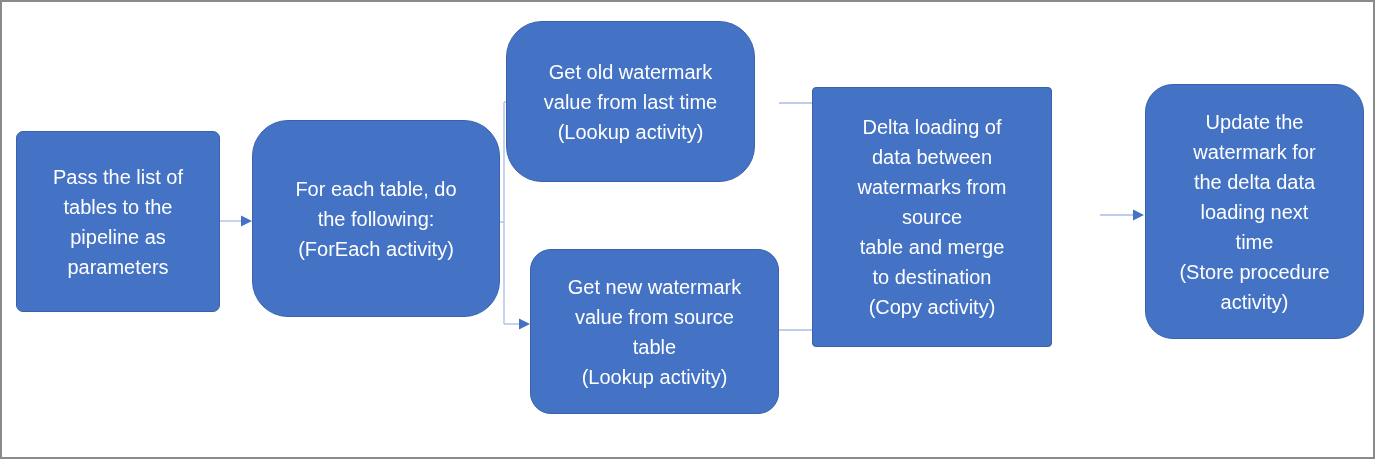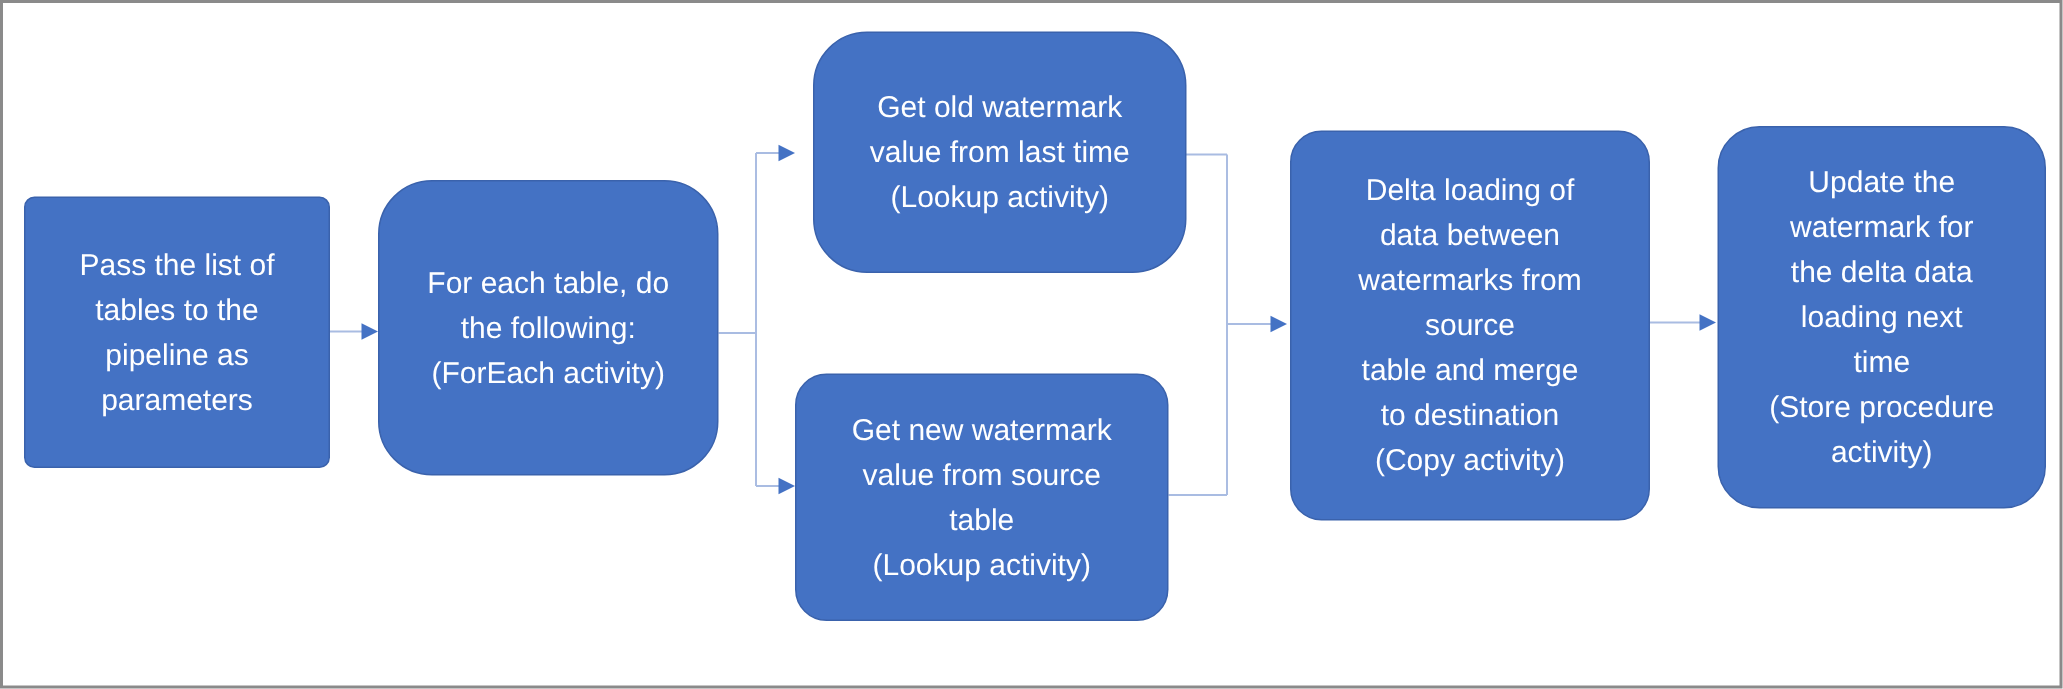--- a/index.html
+++ b/index.html
@@ -46,24 +46,24 @@
     display:flex;
     align-items:center;
     justify-content:center;
     text-align:center;
     font-size:20px;
     line-height:30px;
     white-space:pre-line;
     padding:6px 4px;
   }
   .node-1{left:14px;  top:129px; width:204px; height:181px; border-radius:7px;}
-  .node-2{left:250px; top:118px; width:227px; height:197px; border-radius:36px;}
-  .node-3{left:540px; top:19px;  width:249px; height:161px; border-radius:36px;}
+  .node-2{left:250px; top:118px; width:248px; height:197px; border-radius:36px;}
+  .node-3{left:504px; top:19px;  width:249px; height:161px; border-radius:36px;}
   .node-4{left:528px; top:247px; width:249px; height:165px; border-radius:21px;}
-  .node-5{left:858px; top:85px;  width:240px; height:260px; border-radius:21px;}
+  .node-5{left:810px; top:85px;  width:240px; height:260px; border-radius:4px;}
   .node-6{left:1143px;top:82px;  width:219px; height:255px; border-radius:28px;}
 </style>
 </head>
 <body>
 
 <div class="canvas">
 
   <svg class="connectors" viewBox="0 0 1375 459" xmlns="http://www.w3.org/2000/svg" aria-hidden="true">
 
     <g>

